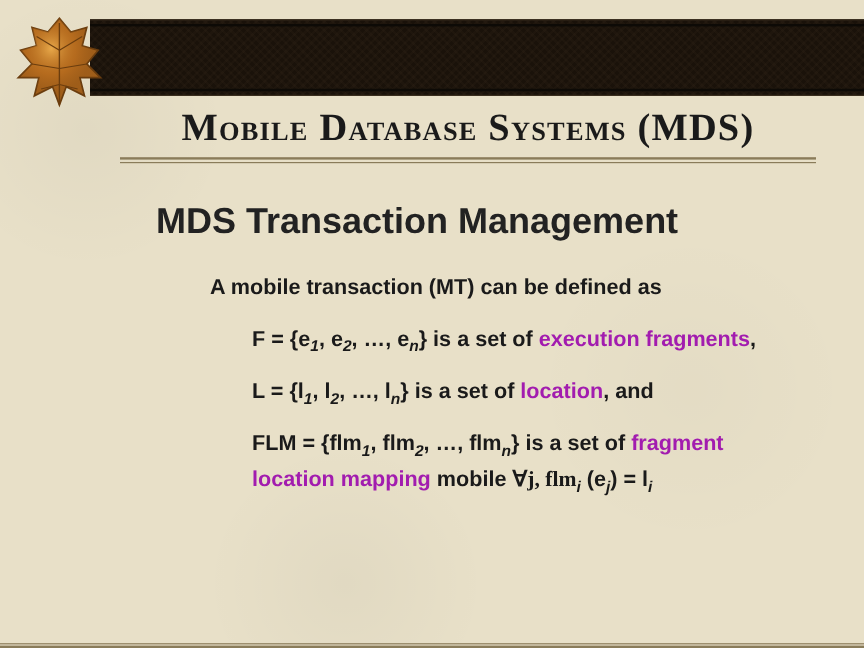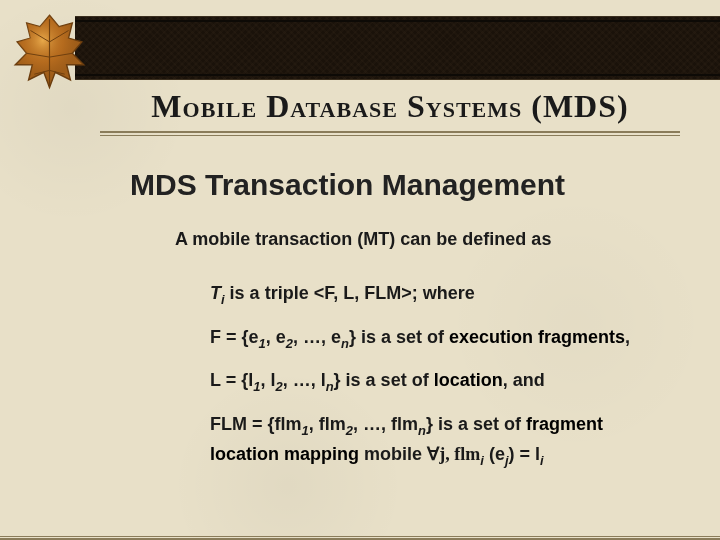--- a/index.html
+++ b/index.html
@@ -90,33 +90,33 @@
     position: absolute;
     top: 226px;
     left: 175px;
     right: 60px;
     color: #1a1a1a;
     font-size: 18px;
     line-height: 1.5;
   }
   .lead {
     font-weight: bold;
-    margin-bottom: 27px;
+    margin-bottom: 16px;
   }
   .definitions {
     padding-left: 35px;
   }
   .def {
     font-weight: bold;
     margin-bottom: 14px;
     line-height: 1.55;
   }
   .def .sub { font-size: 0.72em; vertical-align: sub; font-style: italic; }
   .def em.var { font-style: italic; }
-  .highlight { color: #000000; }
+  .highlight { color: #a21caf; }
   .forall { font-family: Liberation Serif, serif; }
   .bottom-edge {
     position: absolute;
     left: 0; right: 0; bottom: 0;
     height: 6px;
   }
   .bottom-edge::before {
     content:"";
     position:absolute; left:0; right:0; bottom:3px; height:1px;
     background:#8a7c5a;
@@ -165,23 +165,20 @@
   </div>
 </div>
 
 <div class="subtitle">MDS Transaction Management</div>
 
 <div class="body-text">
   <div class="lead">A mobile transaction (MT) can be defined as</div>
 
   <div class="definitions">
 
-    <div class="def">
-      <em class="var">T</em><span class="sub">i</span><span> is a triple &lt;F, L, FLM&gt;; where</span>
-    </div>
 
     <div class="def">
       <span>F = {e</span><span class="sub">1</span><span>, e</span><span class="sub">2</span><span>, …, e</span><span class="sub">n</span><span>} is a set of </span><span class="highlight">execution fragments</span><span>,</span>
     </div>
 
     <div class="def">
       <span>L = {l</span><span class="sub">1</span><span>, l</span><span class="sub">2</span><span>, …, l</span><span class="sub">n</span><span>} is a set of </span><span class="highlight">location</span><span>, and</span>
     </div>
 
     <div class="def">

